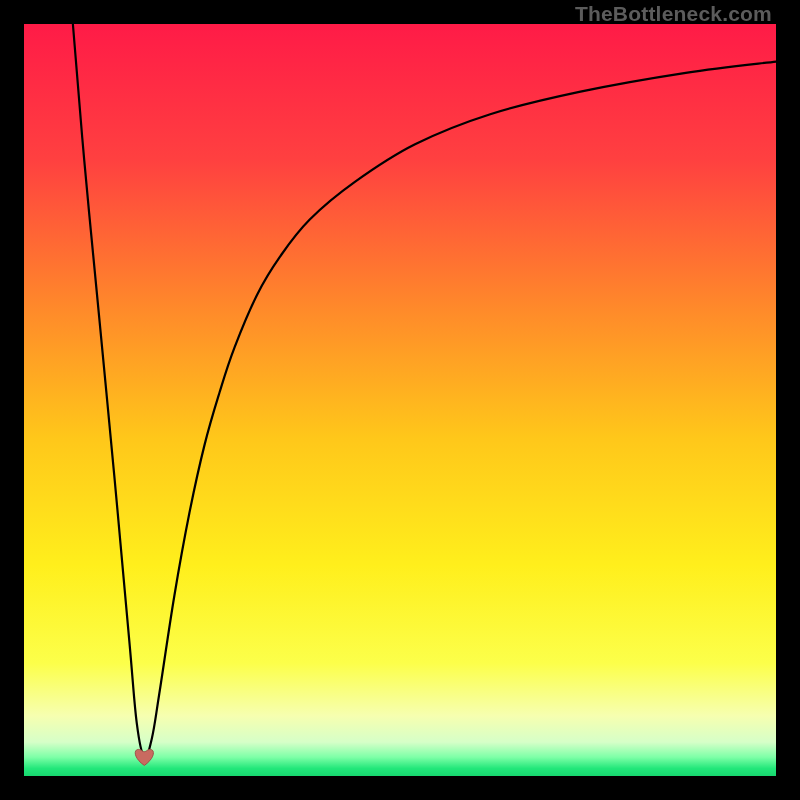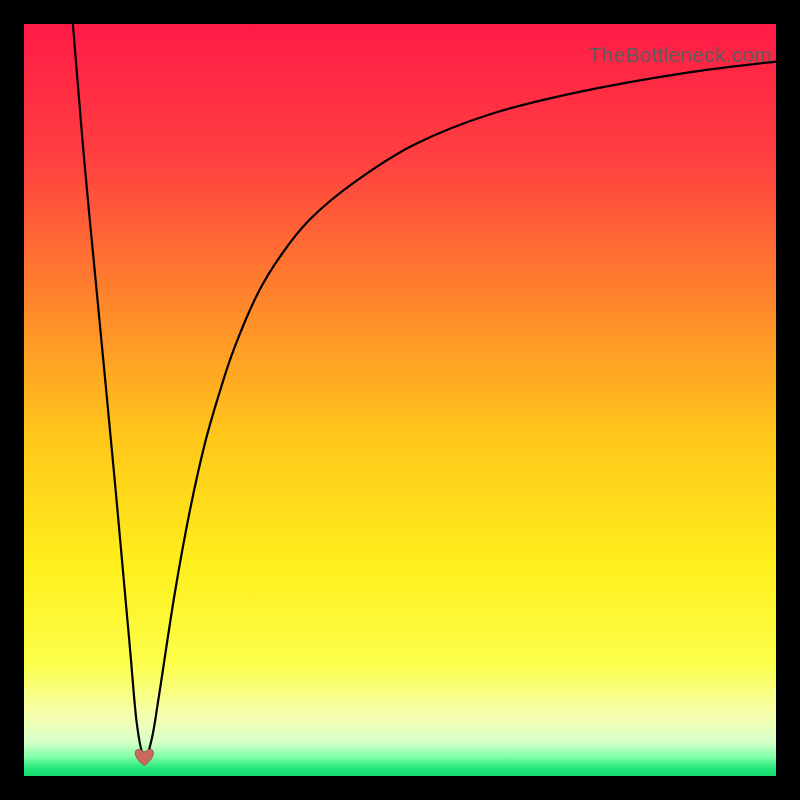--- a/index.html
+++ b/index.html
@@ -26,22 +26,21 @@
     width: 752px;
     height: 752px;
   }
   .watermark {
     position: absolute;
     top: 2px;
     right: 28px;
     color: #5c5c5c;
     font-size: 21px;
     letter-spacing: 0.2px;
-    font-weight: 400;
-    margin-top: 41px;
+    font-weight: 700;
   }
   svg.plot {
     position: absolute;
     left: 24px;
     top: 24px;
     width: 752px;
     height: 752px;
     overflow: visible;
   }
 </style>

